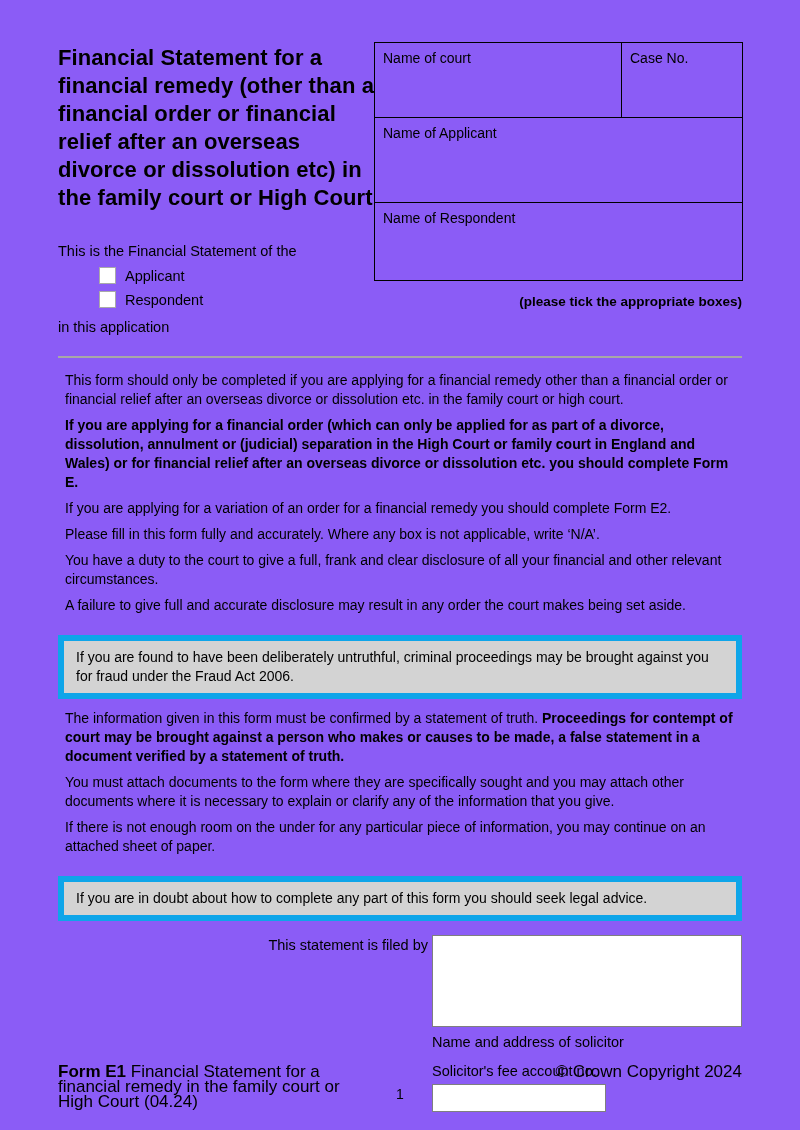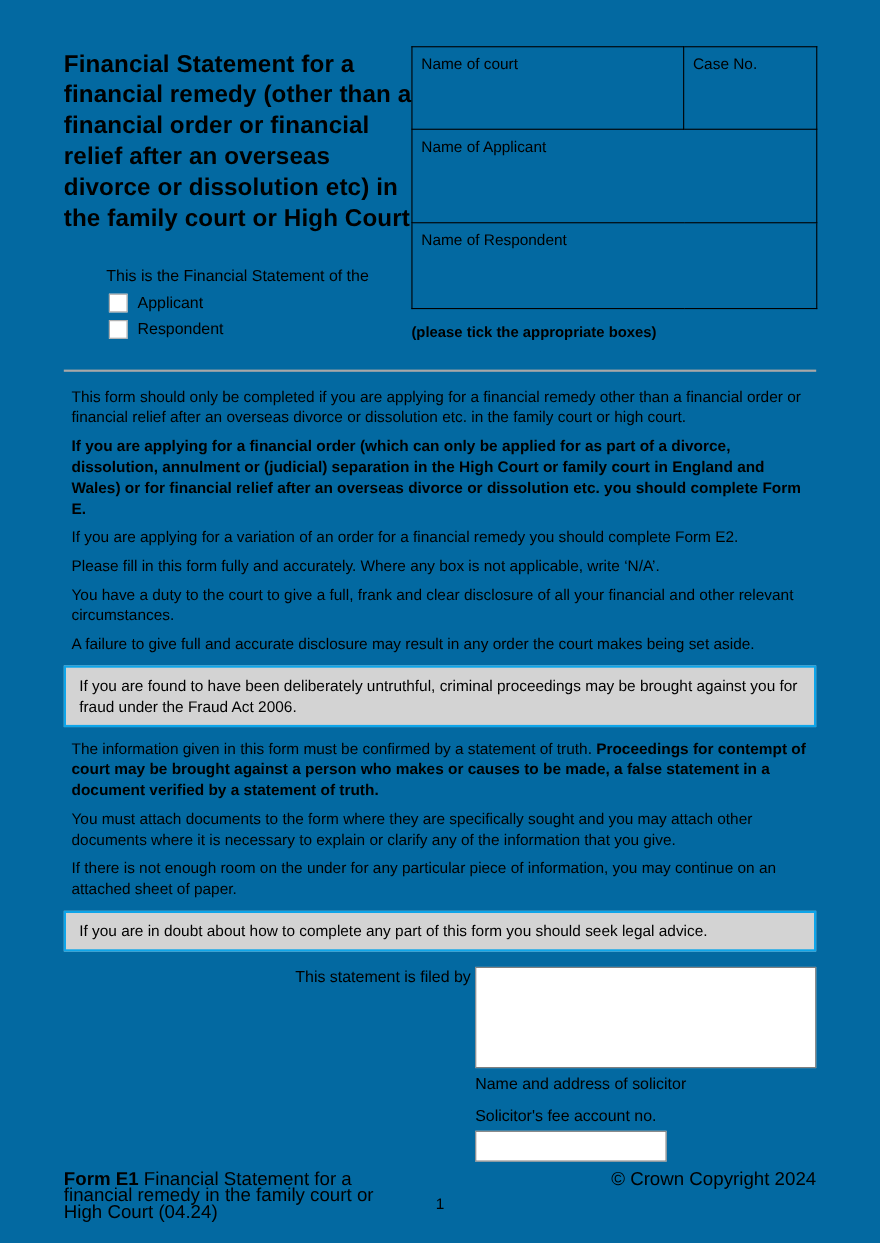--- a/index.html
+++ b/index.html
@@ -9,38 +9,38 @@
     font-family: "Liberation Sans", sans-serif;
     color: #000;
   }
   .page {
     position: relative;
     width: 800px;
     height: 1130px;
     box-sizing: border-box;
     padding: 42px 58px 0 58px;
     overflow: hidden;
-    background: #0369a1;
+    background: #8b5cf6;
   }
   
   .header-row {
     display: flex;
     justify-content: space-between;
     align-items: flex-start;
   }
   .header-left { width: 335px; }
   .form-title {
     font-size: 22px;
     font-weight: bold;
     line-height: 28px;
     margin: 2px 0 0 0;
     letter-spacing: 0.1px;
   }
   .statement-block { margin-top: 31px; font-size: 14.5px; }
-  .statement-intro { margin-bottom: 8px; text-align: center; }
+  .statement-intro { margin-bottom: 8px; }
   .tick-option {
     display: flex;
     align-items: center;
     margin: 0 0 7px 17px;
     padding-left: 24px;
   }
   .checkbox {
     display: inline-block;
     width: 15px;
     height: 15px;
@@ -61,41 +61,41 @@
     border: 1.6px solid #000;
     vertical-align: top;
     padding: 7px 8px;
   }
   .cell-court { width: 230px; height: 60px; }
   .cell-case { width: 104px; }
   .cell-applicant { height: 70px; }
   .cell-respondent { height: 63px; }
   .tick-note {
     margin-top: 13px;
-    text-align: left;
+    text-align: right;
     font-size: 13.5px;
     font-weight: bold;
   }
   
   .divider {
     border: none;
     border-top: 2px solid #a8a8a8;
     margin: 21px 0 13px 0;
   }
   
   .instructions {
     margin-left: 7px;
     font-size: 14px;
     line-height: 19px;
   }
   .para { margin: 0 0 7px 0; }
   .para.highlight {
     background: #d3d3d3;
-    border: 2px solid #0ea5e9;
-    margin: 10px 0 10px -7px;
+    border: 6px solid #0ea5e9;
+    margin: 20px 0 10px -7px;
     padding: 7px 12px;
   }
   
   .filed-by {
     display: flex;
     margin-top: 14px;
     font-size: 14.5px;
   }
   .filed-by-label {
     flex: 1;
@@ -153,20 +153,21 @@
       <div class="statement-block">
         <div class="statement-intro">This is the Financial Statement of the</div>
         <div class="tick-option">
           <span class="checkbox"></span>
           <span>Applicant</span>
         </div>
         <div class="tick-option">
           <span class="checkbox"></span>
           <span>Respondent</span>
         </div>
+        <div class="statement-outro">in this application</div>
       </div>
     </div>
 
     <div class="header-right">
       <table class="court-table">
         <tbody>
             <tr>
           <td class="cell-court">
             <span>Name of court</span>
           </td>

